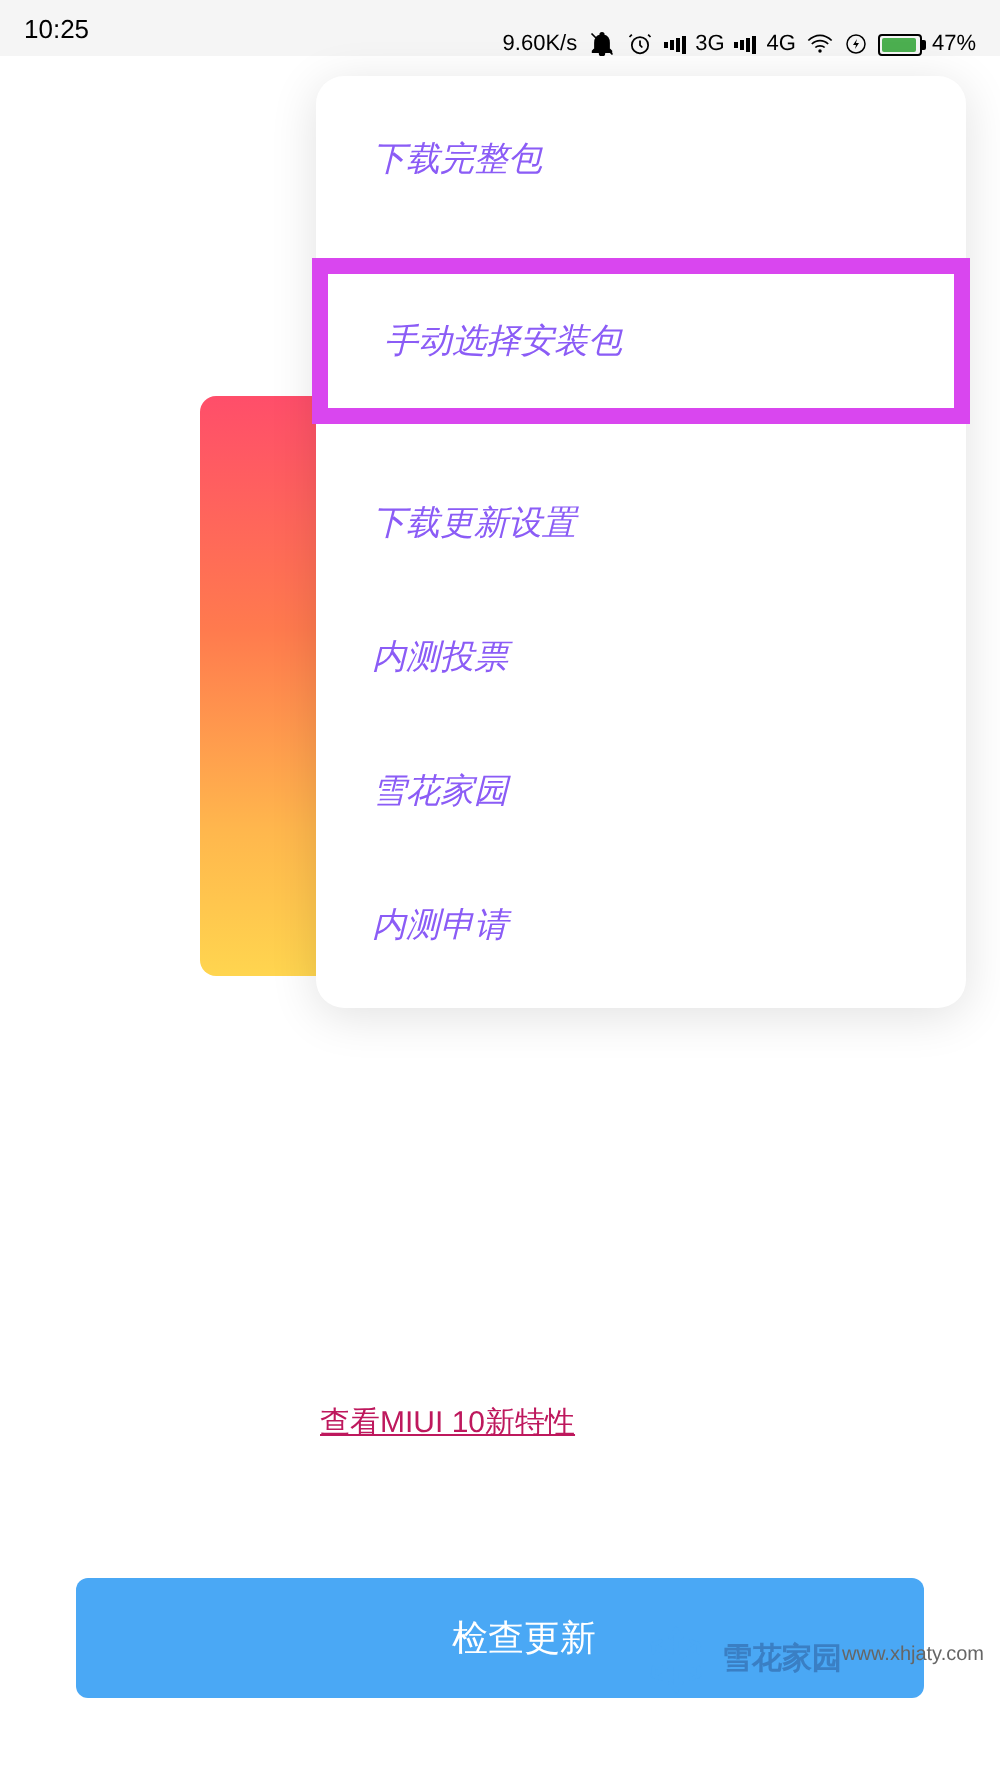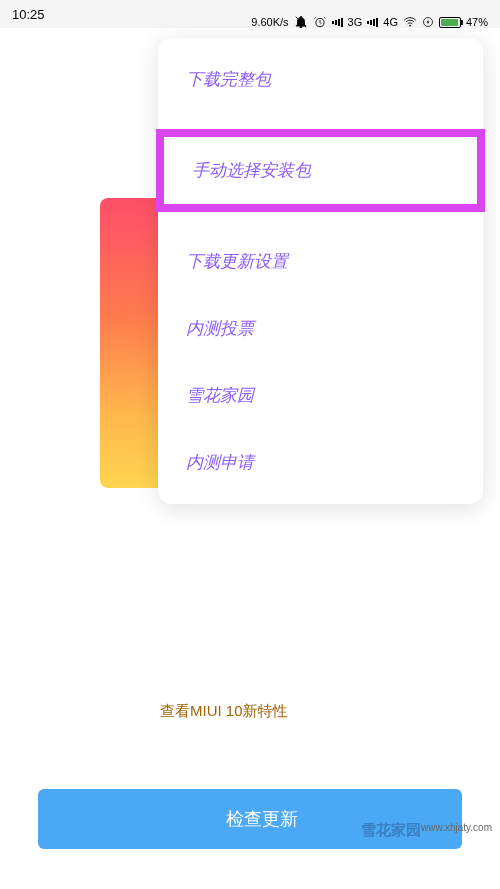--- a/index.html
+++ b/index.html
@@ -114,22 +114,23 @@
     }
     .menu-item.highlighted {
       border: 8px solid #d946ef;
       margin: 16px -2px;
     }
     .bottom-text {
       position: absolute;
       left: 160px;
       bottom: 168px;
       font-size: 15px;
-      color: #a16207;
+      color: #be185d;
       z-index: 5;
+      text-decoration: underline;
     }
     .check-button {
       position: absolute;
       left: 38px;
       right: 38px;
       bottom: 40px;
       height: 60px;
       background: #4aa8f5;
       border-radius: 6px;
       display: flex;

